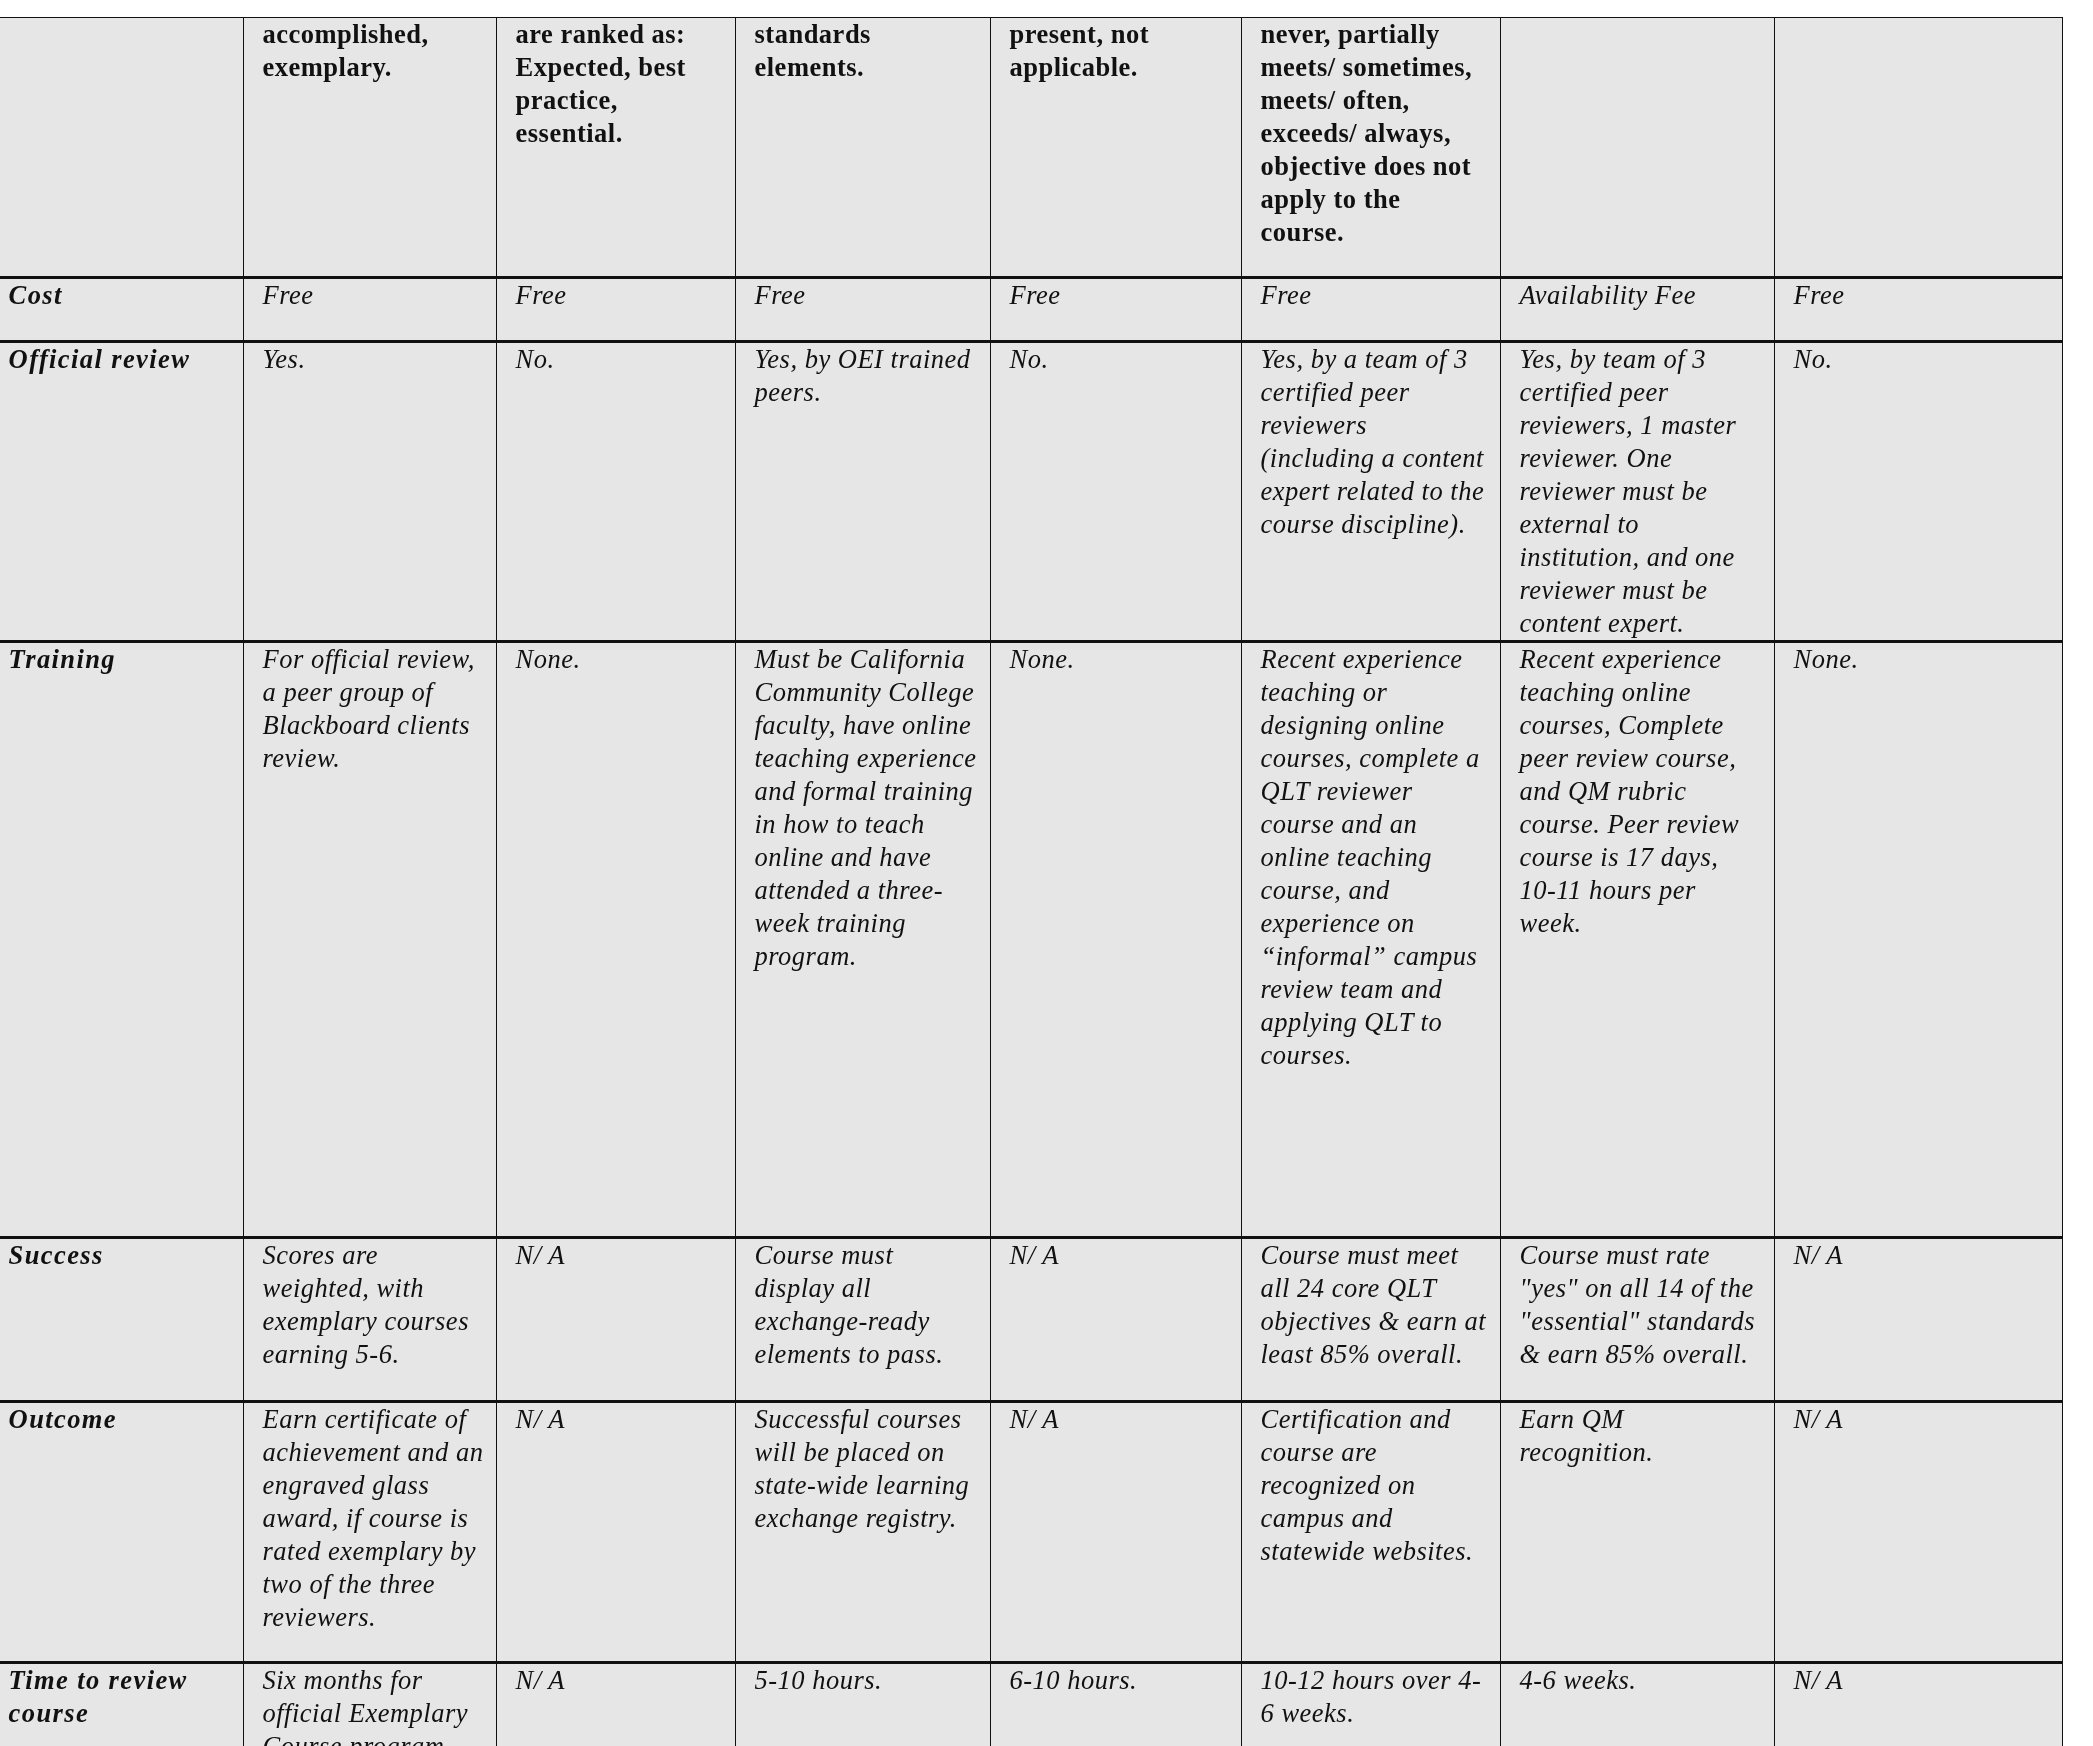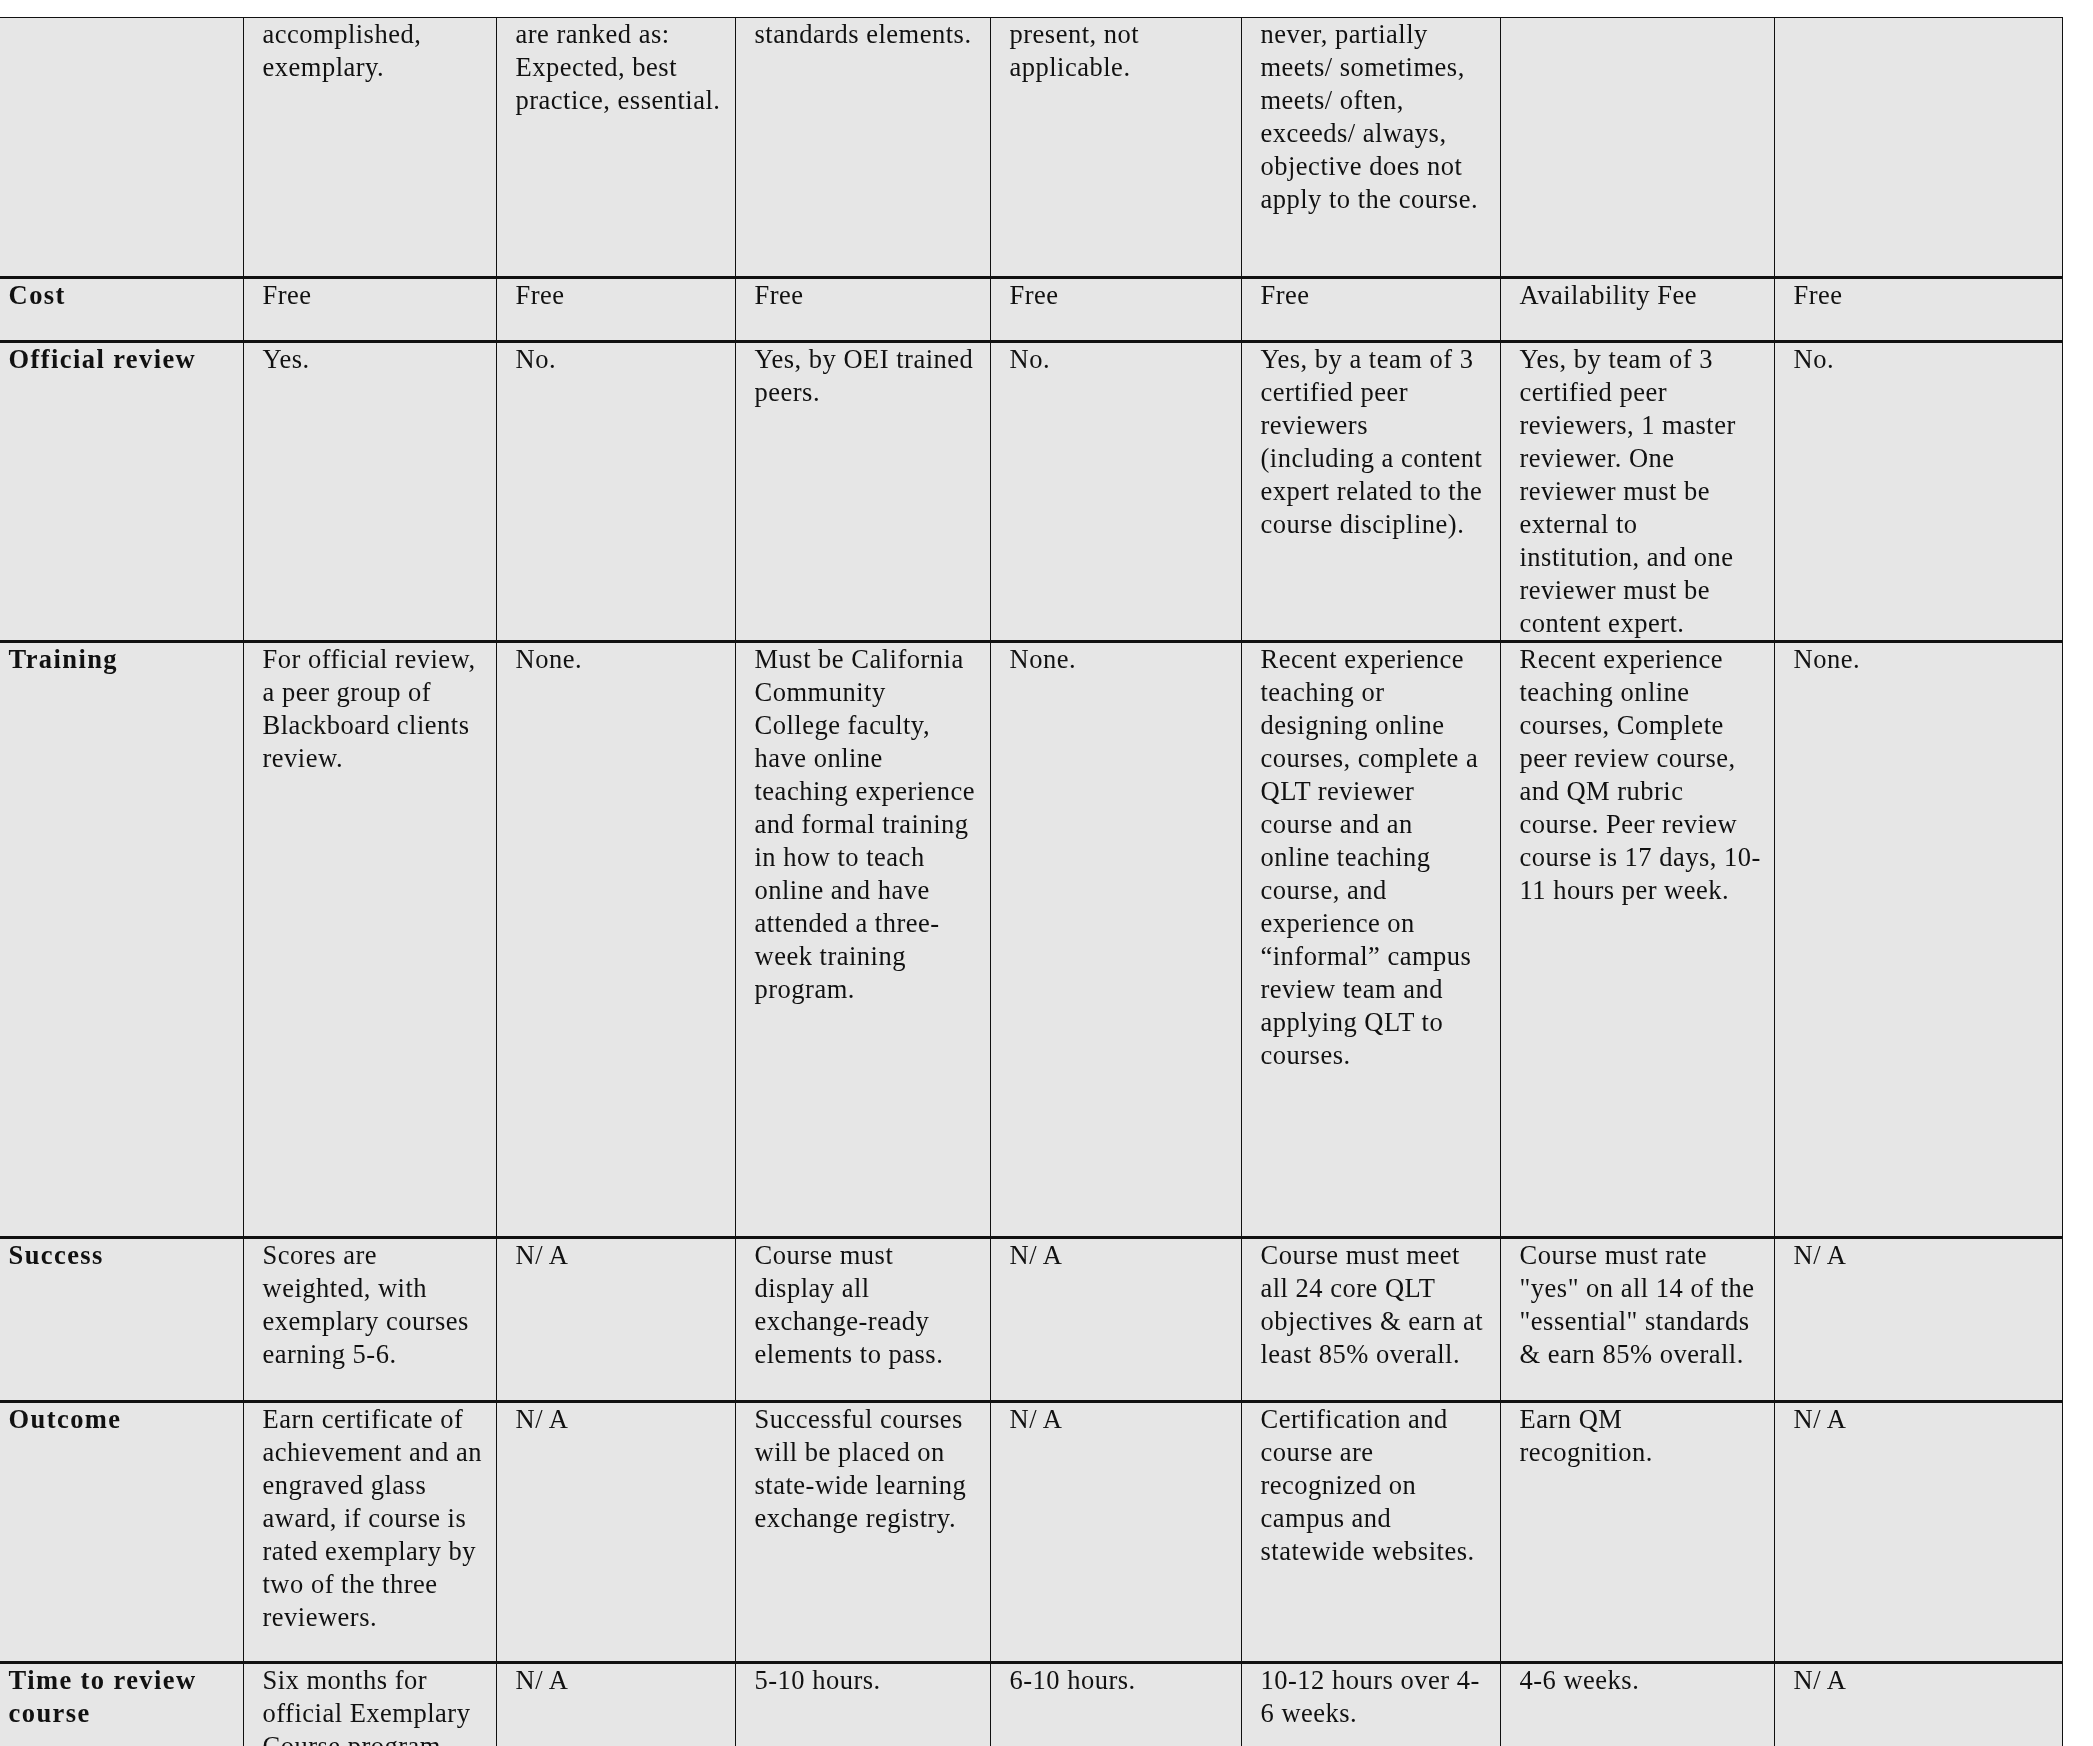--- a/index.html
+++ b/index.html
@@ -5,22 +5,22 @@
   html, body { margin: 0; padding: 0; background: #ffffff; }
   body { width: 2093px; height: 1746px; overflow: hidden; position: relative;
          font-family: "Liberation Serif", "DejaVu Serif", serif; color: #111; }
   .tbl { position: absolute; left: 0; top: 17px; width: 2062px;
          border-collapse: collapse; table-layout: fixed; background: #e6e6e6; }
   .tbl td { border: 1.7px solid #111; vertical-align: top; padding: 0 12px 0 19px;
             font-size: 26.5px; line-height: 33px; letter-spacing: 0.5px;
             word-wrap: break-word; overflow: hidden; }
   .tbl td.rh { padding-left: 8.6px; padding-right: 5.1px; font-weight: bold; letter-spacing: 1.4px; }
   .tbl td.c0 { border-left: none; }
-  .tbl tr.r-top td { border-top: 1.7px solid #111; }
-  .tbl tr.thick td { border-top: 3.4px solid #111; }
+  .tbl tr.r-top td { border-top: 1.7px solid #111; font-weight: bold; }
+  .tbl tr.thick td { border-top: 3.4px solid #111; font-style: italic; }
 </style>
 </head>
 <body>
 
 <table class="tbl">
   <colgroup>
     <col style="width:243px">
     <col style="width:253px">
     <col style="width:239px">
     <col style="width:255px">

